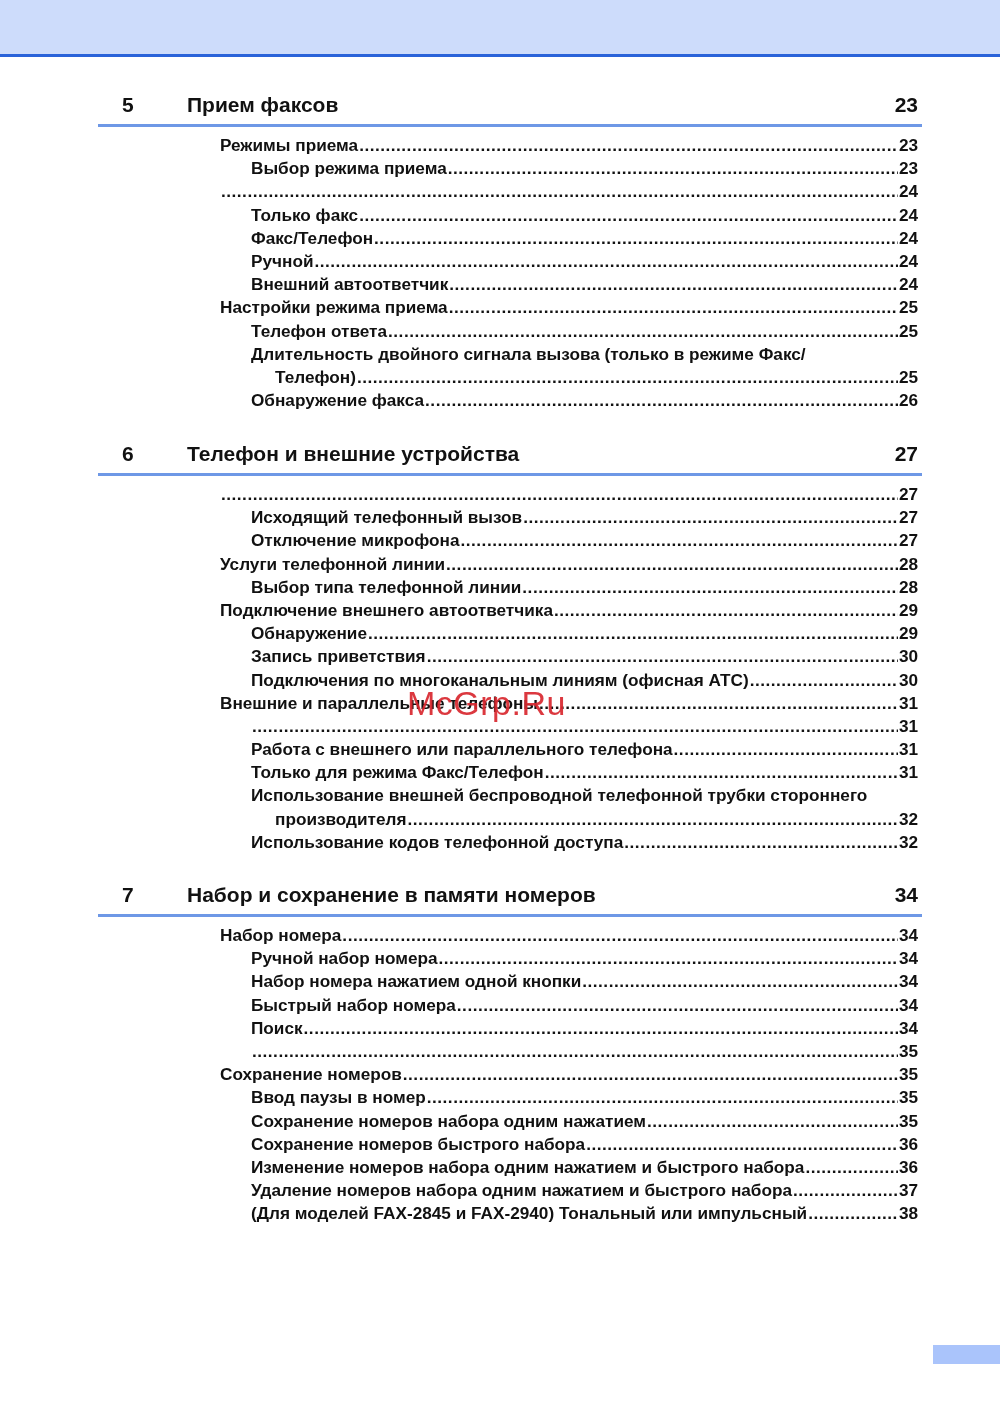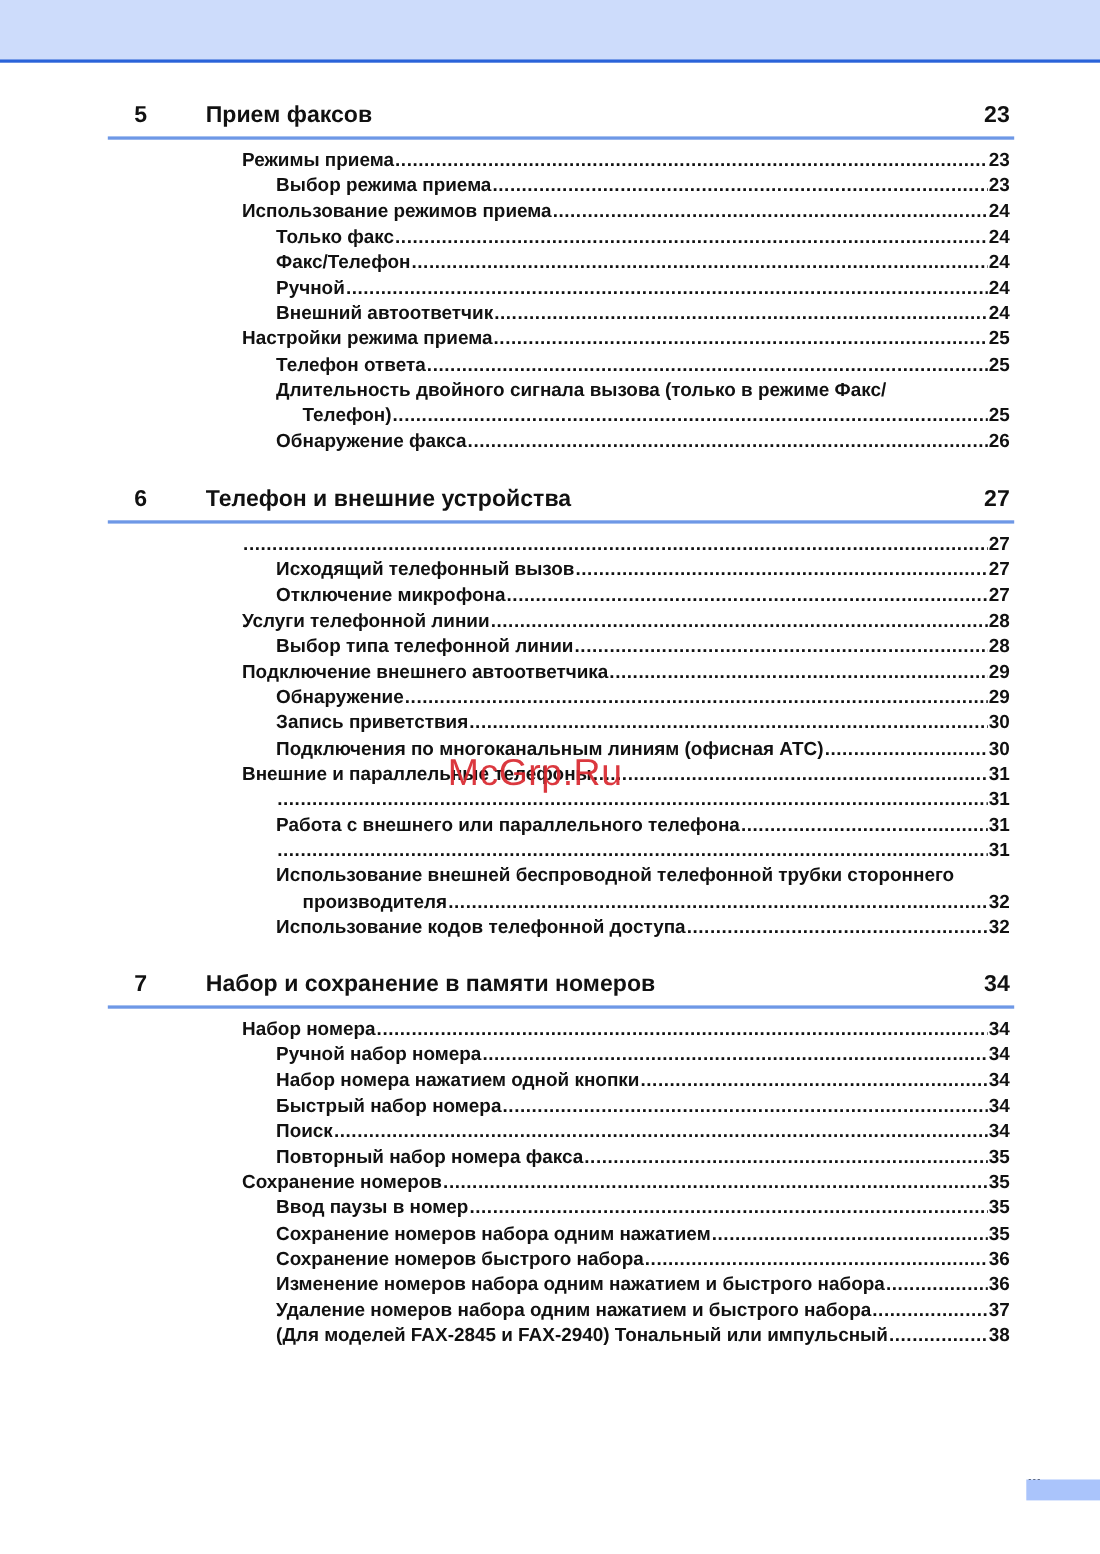--- a/index.html
+++ b/index.html
@@ -91,21 +91,20 @@
       </div>
       <div class="entry l2">
         <div class="row">
           <span class="label">Выбор режима приема</span>
           <span class="dots"></span>
           <span class="pg">23</span>
         </div>
       </div>
       <div class="entry l1">
         <div class="row">
-          <span class="label">Использование режимов приема</span>
           <span class="dots"></span>
           <span class="pg">24</span>
         </div>
       </div>
       <div class="entry l2">
         <div class="row">
           <span class="label">Только факс</span>
           <span class="dots"></span>
           <span class="pg">24</span>
         </div>
@@ -251,20 +250,21 @@
       </div>
       <div class="entry l2">
         <div class="row">
           <span class="label">Работа с внешнего или параллельного телефона</span>
           <span class="dots"></span>
           <span class="pg">31</span>
         </div>
       </div>
       <div class="entry l2">
         <div class="row">
+          <span class="label">Только для режима Факс/Телефон</span>
           <span class="dots"></span>
           <span class="pg">31</span>
         </div>
       </div>
       <div class="entry l2 wrap">
         <div class="row">
           <span class="label">Использование внешней беспроводной телефонной трубки стороннего</span>
         </div>
       </div>
       <div class="entry l3">
@@ -321,21 +321,20 @@
       </div>
       <div class="entry l2">
         <div class="row">
           <span class="label">Поиск</span>
           <span class="dots"></span>
           <span class="pg">34</span>
         </div>
       </div>
       <div class="entry l2">
         <div class="row">
-          <span class="label">Повторный набор номера факса</span>
           <span class="dots"></span>
           <span class="pg">35</span>
         </div>
       </div>
       <div class="entry l1">
         <div class="row">
           <span class="label">Сохранение номеров</span>
           <span class="dots"></span>
           <span class="pg">35</span>
         </div>

